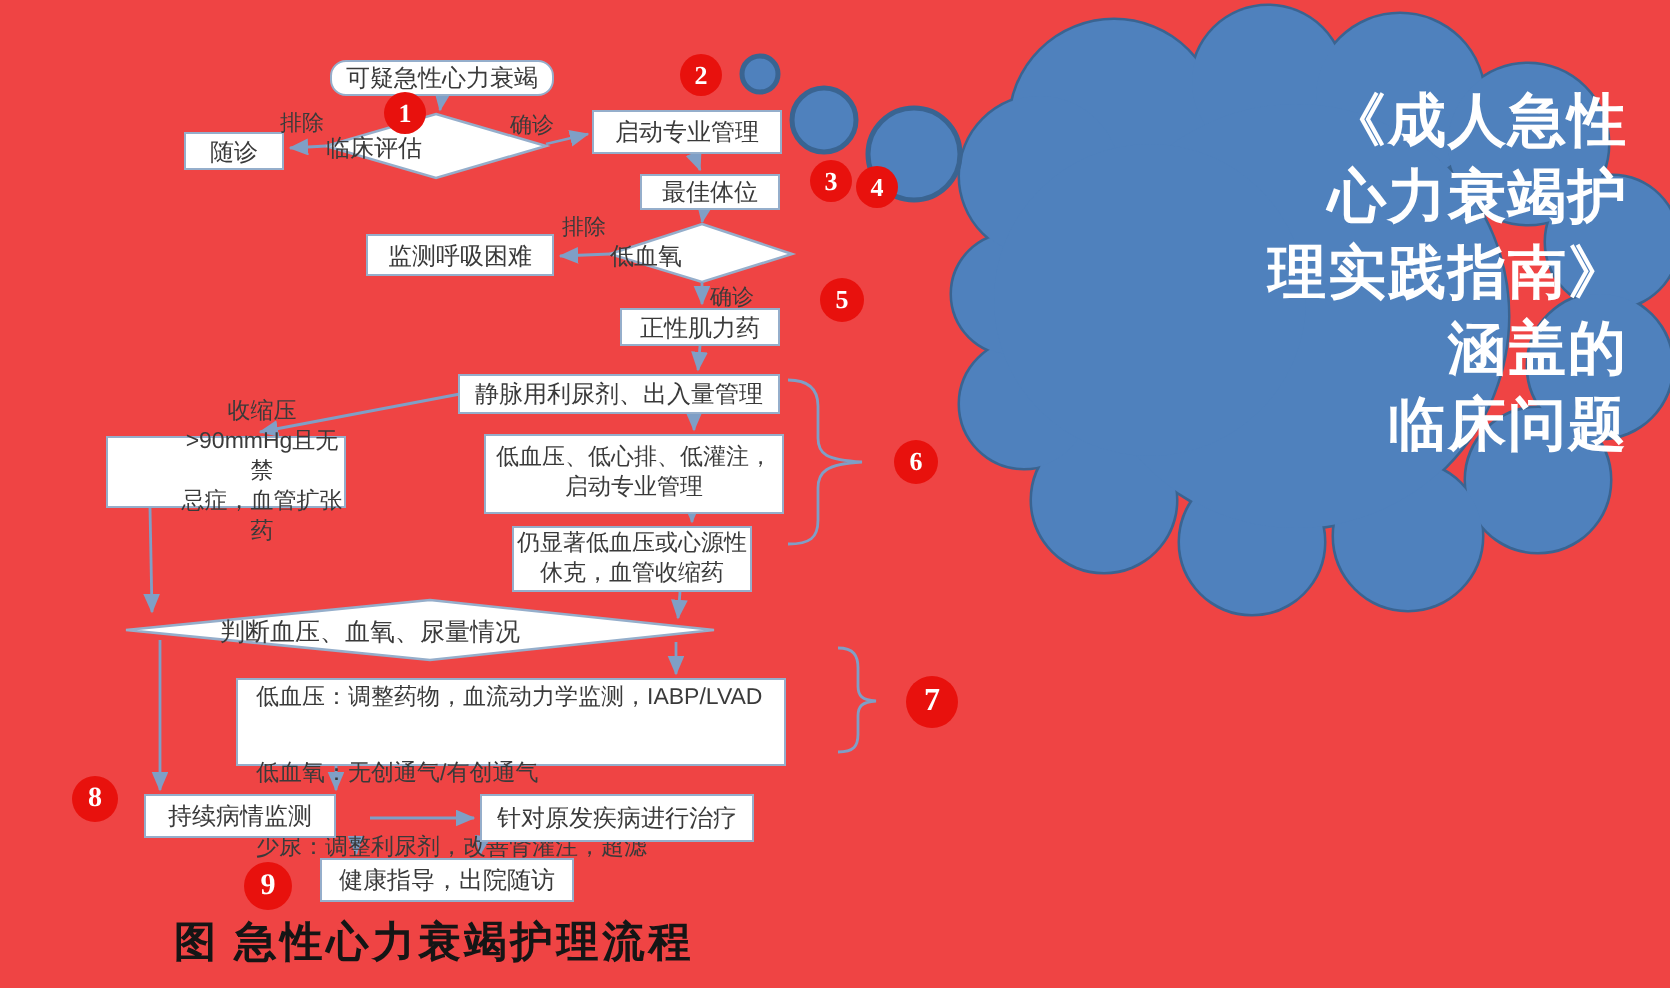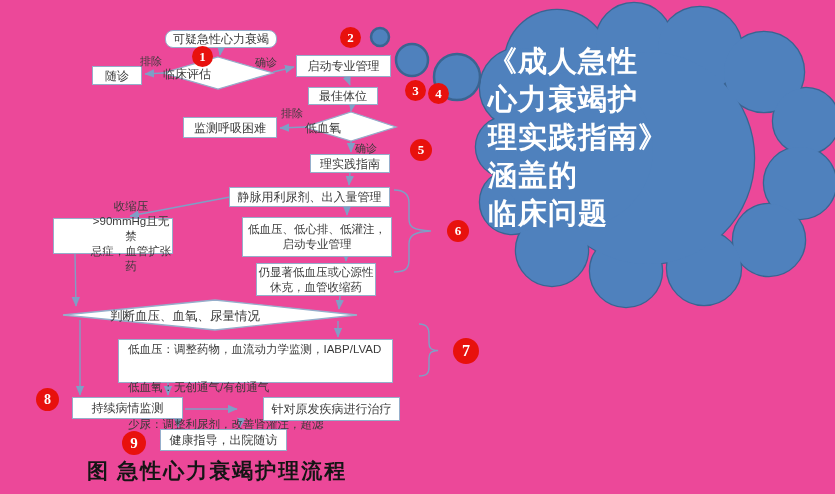--- a/index.html
+++ b/index.html
@@ -1,17 +1,17 @@
 <!DOCTYPE html>
 <html style="--cloud_fill: #4F81BD; --cloud_stroke: #3A6491; --box_border: #95AECB; --connector: #7F9FC6; --badge_red: #E8110D; --text: #3A3A3A;"><head>
 <meta charset="utf-8">
 <style>
   html,body{margin:0;padding:0;background:#fff;}
   .canvas{
-    position:relative;width:835px;height:494px;background:#ec4899;overflow:hidden;
+    position:relative;width:835px;height:494px;background:#ef4444;overflow:hidden;
     font-family:"Liberation Sans",sans-serif;color:var(--text,#3A3A3A);
   }
   .layer{position:absolute;left:0;top:0;width:835px;height:494px;}
 
   
   .box{
     position:absolute;box-sizing:border-box;background:#fff;
     border:1.4px solid var(--box_border,#95AECB);
     display:flex;align-items:center;justify-content:center;text-align:center;
     font-size:12px;line-height:14px;color:var(--text,#3A3A3A);
@@ -41,21 +41,21 @@
   
   .edge{stroke:var(--connector,#7F9FC6);stroke-width:1.4;fill:none;}
   .arrowhead{fill:var(--connector,#7F9FC6);}
   .diamond{fill:#fff;stroke:var(--box_border,#95AECB);stroke-width:1.3;}
   .cloud-c{fill:var(--cloud_fill,#4F81BD);stroke:var(--cloud_stroke,#3A6491);stroke-width:2.5;}
   .cloud-f{fill:var(--cloud_fill,#4F81BD);stroke:none;}
 
   
   .cloud-text{
     position:absolute;left:488px;top:42px;width:326px;z-index:3;
-    text-align:left;color:#fff;font-weight:bold;font-size:29px;line-height:38px;
+    text-align:right;color:#fff;font-weight:bold;font-size:29px;line-height:38px;
     font-family:"Liberation Serif",serif;letter-spacing:1px;
   }
   
   .caption{
     position:absolute;left:87px;top:457px;z-index:3;
     font-family:"Liberation Serif",serif;font-weight:bold;font-size:21px;
     letter-spacing:2px;color:#151515;white-space:nowrap;
   }
 </style>
 </head>
@@ -125,39 +125,39 @@
 
     <g>
       <path class="edge" d="M394,190 C405,190 409,195 409,203 L409,219 C409,227 413,230 431,231 C413,232 409,236 409,244 L409,260 C409,269 405,272 394,272"></path>
       <path class="edge" d="M419,324 C427,324 429,328 429,334 L429,343 C429,348 431,350 438,350.5 C431,351 429,353 429,358 L429,367 C429,373 427,376 419,376"></path>
     </g>
   </svg>
 
   <div class="box rounded" style="left:165px;top:30px;width:112px;height:18px;">可疑急性心力衰竭</div>
   <div class="box" style="left:92px;top:66px;width:50px;height:19px;">随诊</div>
   <div class="box" style="left:296px;top:55px;width:95px;height:22px;">启动专业管理</div>
-  <div class="box" style="left:308px;top:87px;width:70px;height:18px;">最佳体位</div>
+  <div class="box" style="left:320px;top:87px;width:70px;height:18px;">最佳体位</div>
   <div class="box" style="left:183px;top:117px;width:94px;height:21px;">监测呼吸困难</div>
-  <div class="box" style="left:310px;top:154px;width:80px;height:19px;">理实践指南</div>
+  <div class="box" style="left:310px;top:154px;width:80px;height:19px;">正性肌力药</div>
   <div class="box" style="left:229px;top:187px;width:161px;height:20px;">静脉用利尿剂、出入量管理</div>
   <div class="box small-multi" style="left:53px;top:218px;width:120px;height:36px;padding-left:36px;">收缩压&gt;90mmHg且无禁
 忌症，血管扩张药</div>
   <div class="box small-multi" style="left:242px;top:217px;width:150px;height:40px;">低血压、低心排、低灌注，
 启动专业管理</div>
   <div class="box small-multi" style="left:256px;top:263px;width:120px;height:33px;">仍显著低血压或心源性
 休克，血管收缩药</div>
 
   <div class="box left-text" style="left:118px;top:339px;width:275px;height:44px;gap:24px;">
     <div>低血压：调整药物，血流动力学监测，IABP/LVAD</div>
     <div>低血氧：无创通气/有创通气</div>
     <div>少尿：调整利尿剂，改善肾灌注，超滤</div>
   </div>
 
-  <div class="box" style="left:72px;top:397px;width:111px;height:22px;">持续病情监测</div>
-  <div class="box" style="left:240px;top:397px;width:137px;height:24px;margin-left:23px;">针对原发疾病进行治疗</div>
+  <div class="box" style="left:72px;top:397px;width:96px;height:22px;">持续病情监测</div>
+  <div class="box" style="left:240px;top:397px;width:137px;height:24px;">针对原发疾病进行治疗</div>
   <div class="box" style="left:160px;top:429px;width:127px;height:22px;">健康指导，出院随访</div>
 
   <div class="dlabel" style="left:163px;top:66px;width:110px;">临床评估</div>
   <div class="dlabel" style="left:305px;top:120px;width:91px;">低血氧</div>
   <div class="dlabel" style="left:110px;top:308px;width:200px;font-size:12.5px;">判断血压、血氧、尿量情况</div>
 
   <div class="elabel" style="left:140px;top:54px;">排除</div>
   <div class="elabel" style="left:255px;top:55px;">确诊</div>
   <div class="elabel" style="left:281px;top:106px;">排除</div>
   <div class="elabel" style="left:355px;top:141px;">确诊</div>

